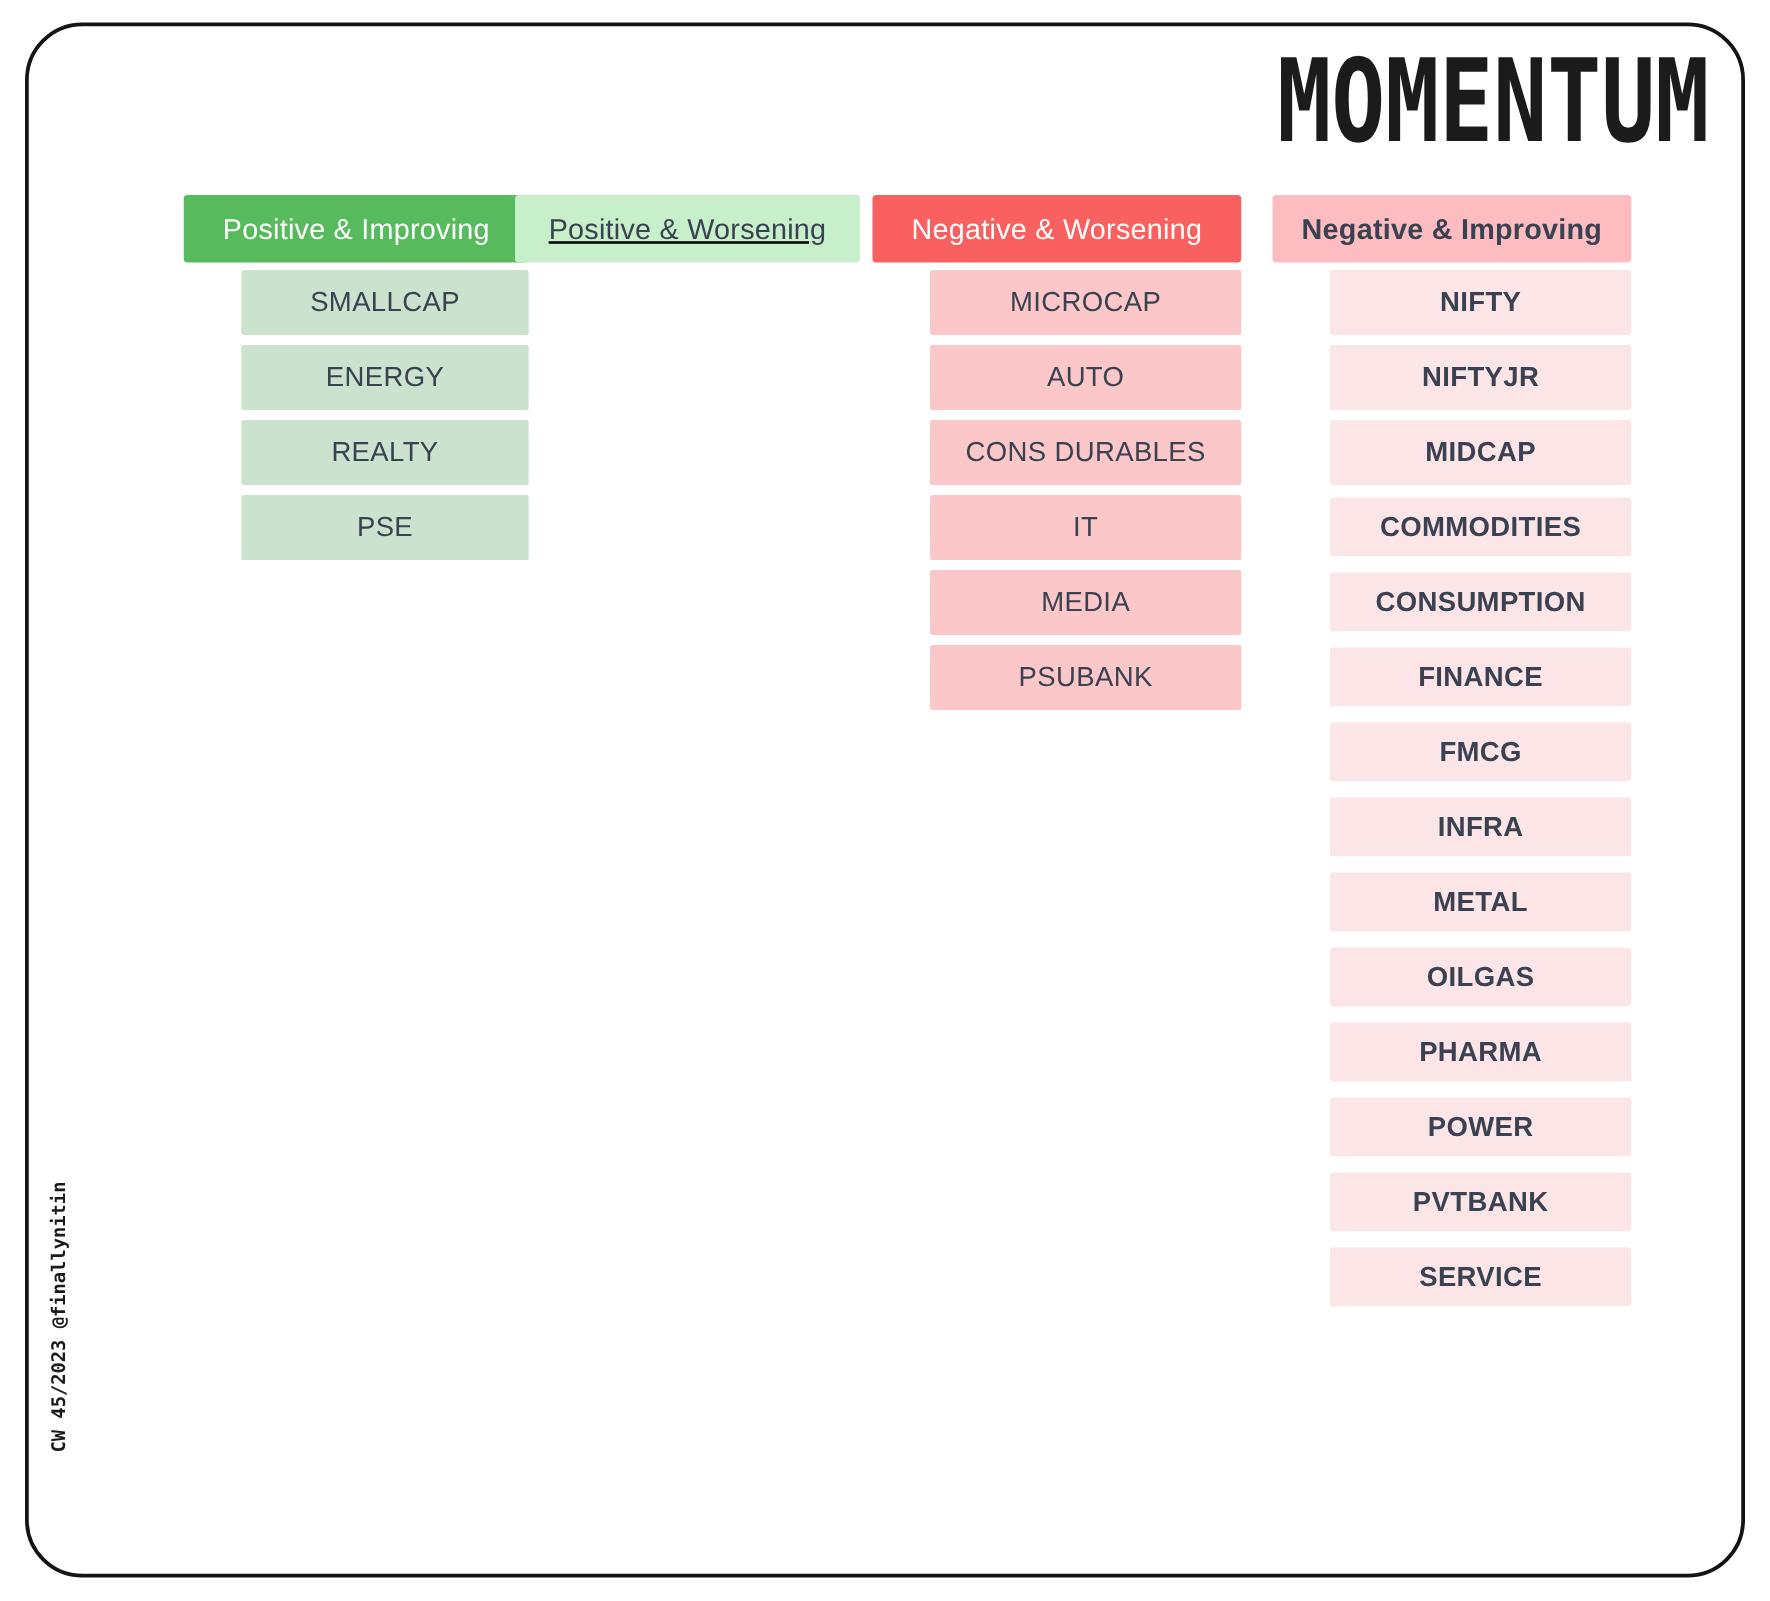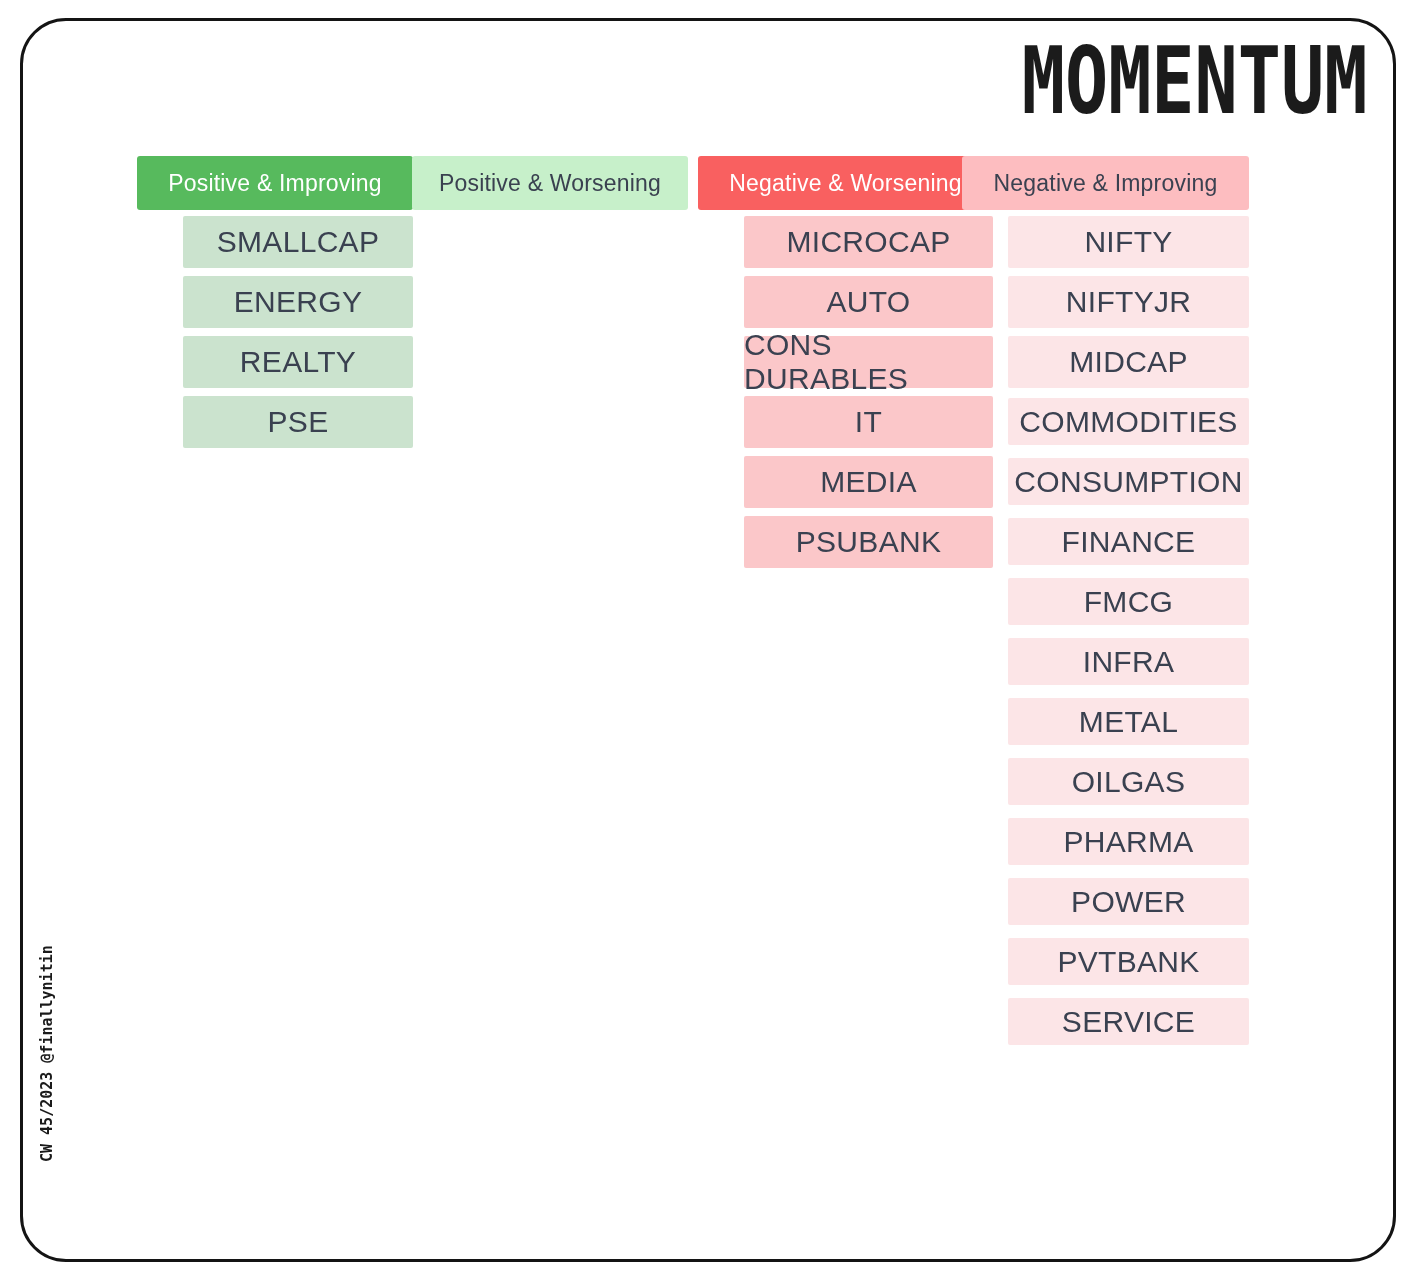--- a/index.html
+++ b/index.html
@@ -46,35 +46,35 @@
     left:38px;top:1162px;
     transform:rotate(-90deg);
     transform-origin:0 0;
     font-family:"DejaVu Sans Mono", monospace;
     font-weight:bold;
     font-size:15px;
     color:#1a1a1a;
     white-space:nowrap;
   }
   .col{position:absolute;top:156px;}
-  .col[data-col-idx="0"]{left:137px;width:276px;}
-  .col[data-col-idx="1"]{left:412px;width:276px;}
+  .col[data-col-idx="0"]{left:147px;width:276px;}
+  .col[data-col-idx="1"]{left:412px;width:276px;text-decoration:underline;}
   .col[data-col-idx="2"]{left:698px;width:295px;}
-  .col[data-col-idx="3"]{left:962px;width:287px;}
+  .col[data-col-idx="3"]{left:1018px;width:287px;font-weight:bold;}
   .header{
     height:54px;margin-bottom:6px;
     display:flex;align-items:center;justify-content:center;
     font-size:23px;
     border-radius:3px;
     letter-spacing:.2px;
   }
   .cell{
     height:52px;margin-bottom:8px;
     display:flex;align-items:center;justify-content:center;
-    font-size:30px;
+    font-size:22px;
     color:var(--dark-text);
     border-radius:2px;
     letter-spacing:.3px;
     margin-left:46px;
   }
   .cell.compact{height:47px;margin-bottom:13px;}
   .cell.compact-first{margin-top:10px;}
 
   
   .col .header{background:var(--header-bg);color:var(--header-text);}

